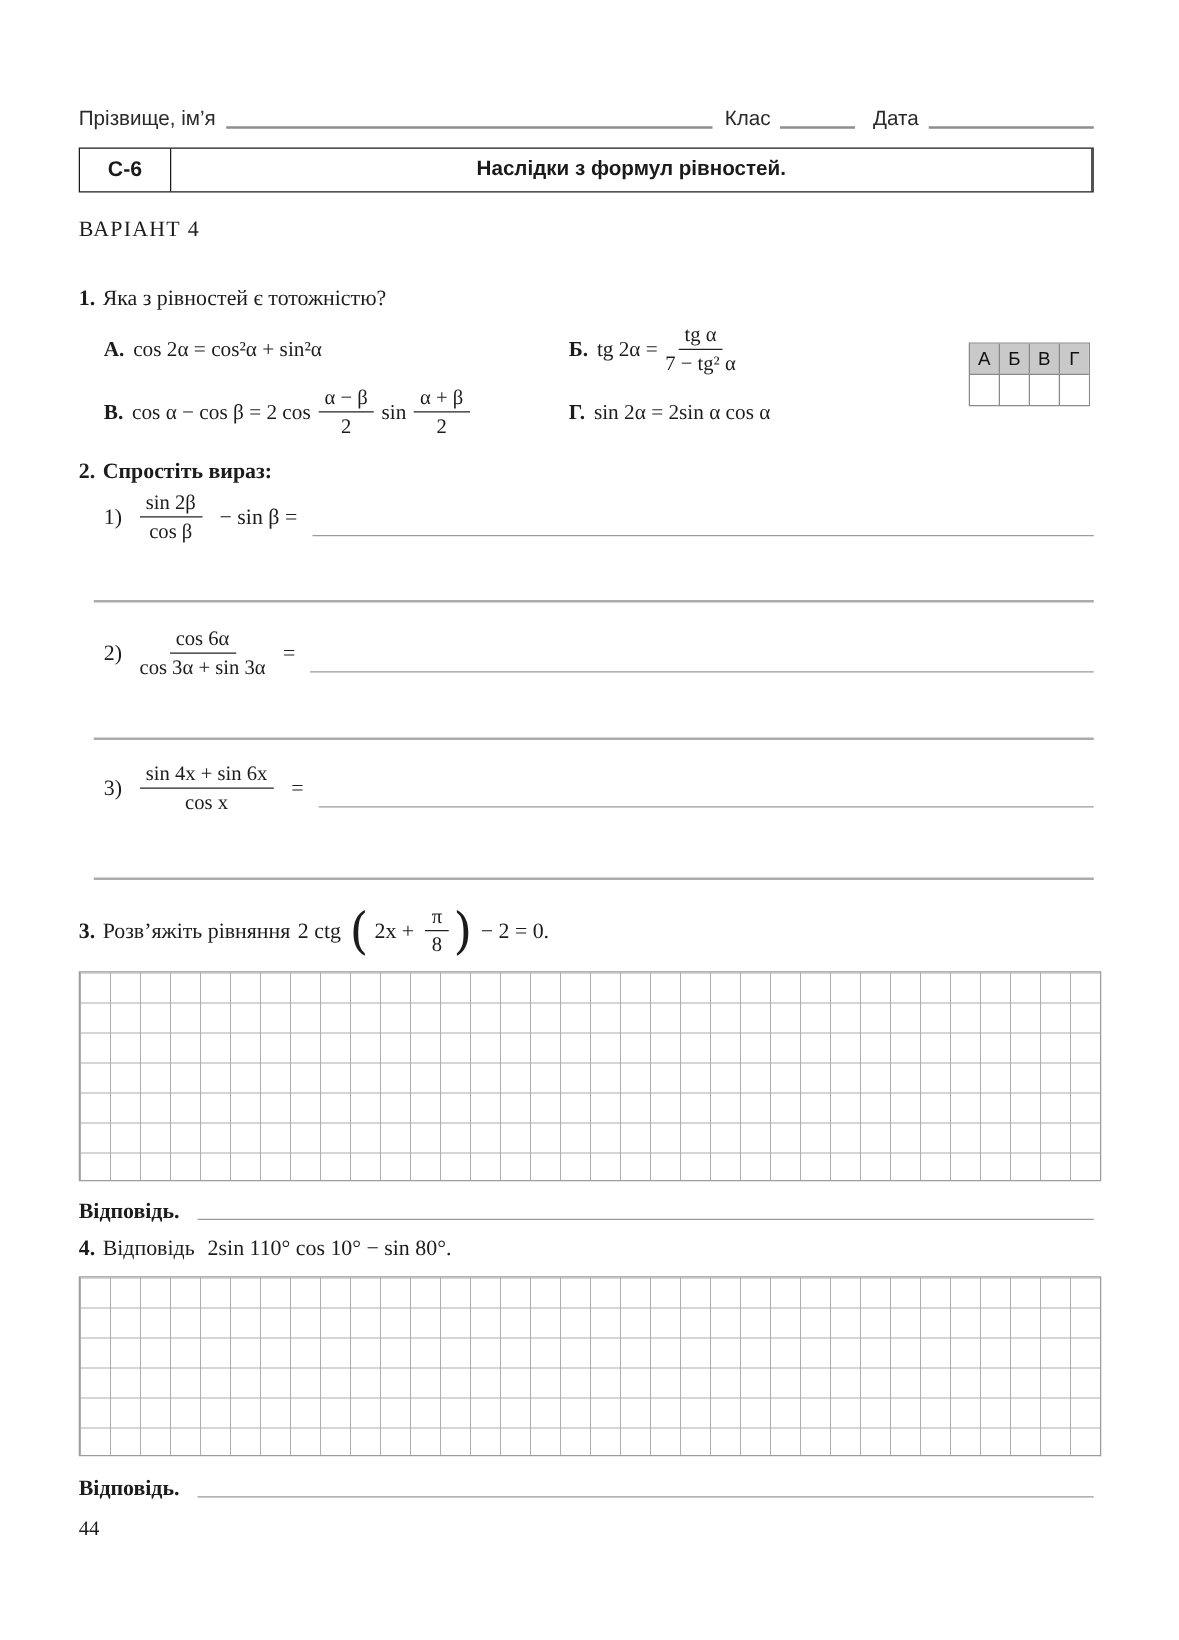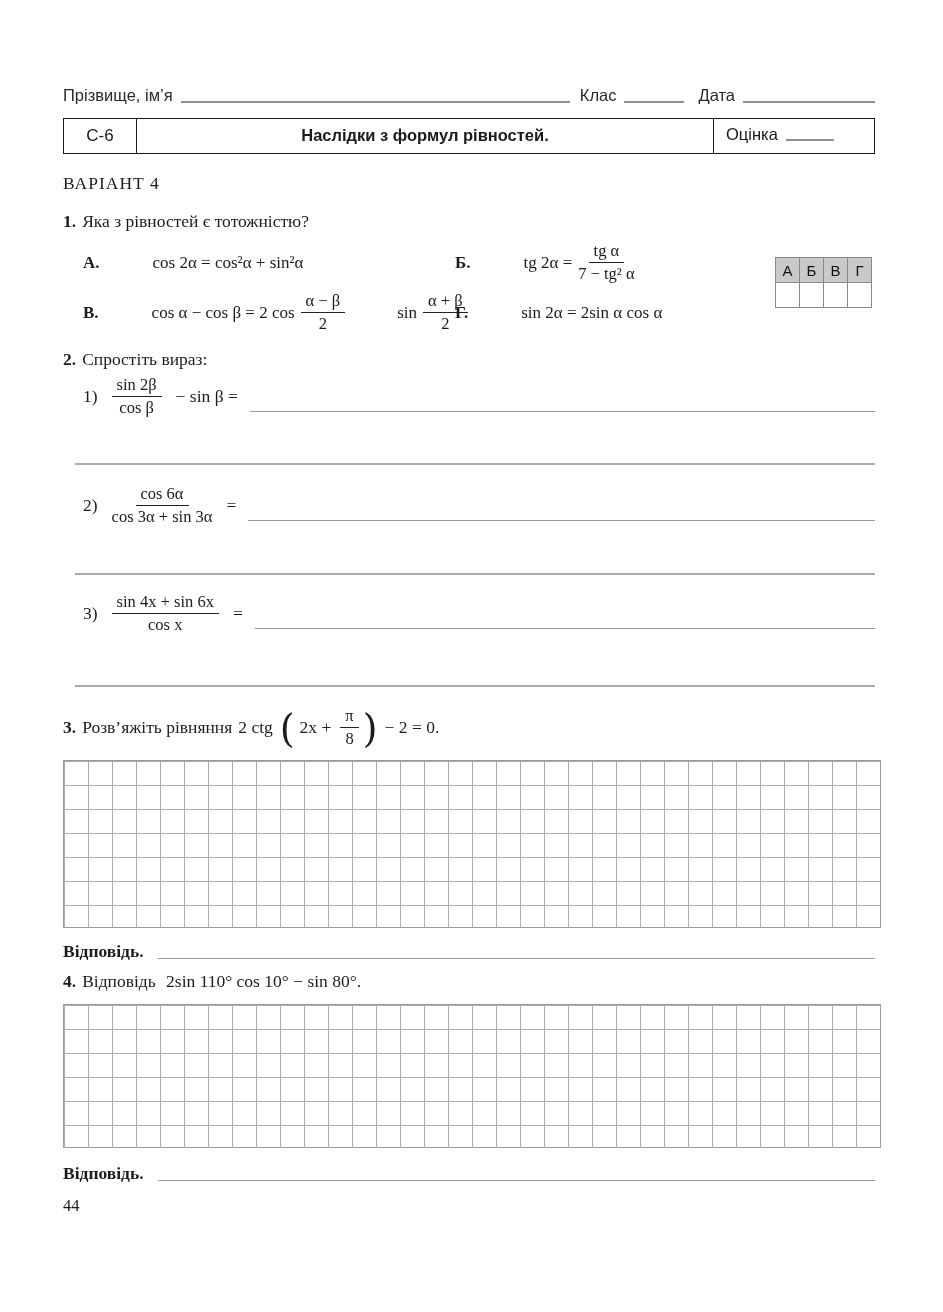--- a/index.html
+++ b/index.html
@@ -18,38 +18,38 @@
   .grow{flex:1;margin:0 10px 2px 8px;}
   .w60{width:60px;margin:0 14px 2px 8px;}
   .w132{width:132px;margin:0 0 2px 8px;}
   .w48{width:48px;margin:0 0 3px 8px;}
 
   
   .titlebox{display:flex;margin-top:13px;border:1.6px solid #1a1a1a;
     font-family:"Liberation Sans", sans-serif;color:#1a1a1a;}
   .titlebox .code{width:72px;border-right:1.6px solid #1a1a1a;
     display:flex;justify-content:center;align-items:flex-start;
-    font-weight:normal;font-size:17px;padding-top:7px;}
+    font-weight:bold;font-size:17px;padding-top:7px;}
   .titlebox .title{flex:1;text-align:center;font-weight:bold;font-size:16.5px;
     line-height:21px;padding:6px 8px 7px;border-right:1.6px solid #1a1a1a;}
   .titlebox .grade{width:136px;display:flex;align-items:flex-end;
     font-size:16.5px;padding:0 12px 9px 12px;}
 
   .variant{text-align:left;margin-top:19px;font-size:17.5px;letter-spacing:1px;}
 
-  .qline{margin-top:17px;font-size:17.5px;}
+  .qline{margin-top:34px;font-size:17.5px;}
   .qline b{margin-right:6px;}
 
   
   .options{position:relative;margin-top:10px;padding-left:20px;
     display:grid;grid-template-columns:372px 1fr;row-gap:8px;
     font-size:17px;align-items:center;}
   .opt{display:flex;align-items:center;min-height:30px;}
   .opt b{margin-right:7px;}
-  .opt .pre{white-space:nowrap;margin-left:46px;}
+  .opt .pre{white-space:nowrap;}
 
   .frac{display:inline-flex;flex-direction:column;align-items:center;
     vertical-align:middle;margin:0 6px;line-height:1.12;font-size:16.5px;}
   .frac .num{border-bottom:1.3px solid #222;padding:0 5px 2px;white-space:nowrap;}
   .frac .den{padding-top:2px;white-space:nowrap;}
 
   
   .anstable{position:absolute;left:712px;top:15px;border:1px solid #8a8a8a;
     font-family:"Liberation Sans", sans-serif;font-size:15px;color:#111;}
   .anstable .row{display:flex;}
@@ -104,24 +104,20 @@
     <span class="lbl">Клас</span>
     <span class="wline w60"></span>
     <span class="lbl">Дата</span>
     <span class="wline w132"></span>
   </div>
 
   <div class="titlebox">
     <div class="code">С-6</div>
     <div class="title">
       <div>Наслідки з формул рівностей.</div>
-    </div>
-    <div class="grade">
-      <span class="lbl">Оцінка</span>
-      <span class="wline w48"></span>
     </div>
   </div>
 
   <div class="variant">ВАРІАНТ 4</div>
 
   <div class="qline">
     <b>1.</b><span>Яка з рівностей є тотожністю?</span>
   </div>
 
   <div class="options">
@@ -164,21 +160,21 @@
       </div>
       <div class="row brow">
         <span class="cell"></span>
         <span class="cell"></span>
         <span class="cell"></span>
         <span class="cell"></span>
       </div>
     </div>
   </div>
 
-  <div class="qline" style="margin-top:15px;">
+  <div class="qline" style="margin-top:15px;font-weight:bold;">
     <b>2.</b><span>Спростіть вираз:</span>
   </div>
 
   <div class="q2item mt6">
     <b>1)</b>
     <span class="frac">
       <span class="num">sin 2β</span>
       <span class="den">cos β</span>
     </span>
     <span class="post">− sin β =</span>

